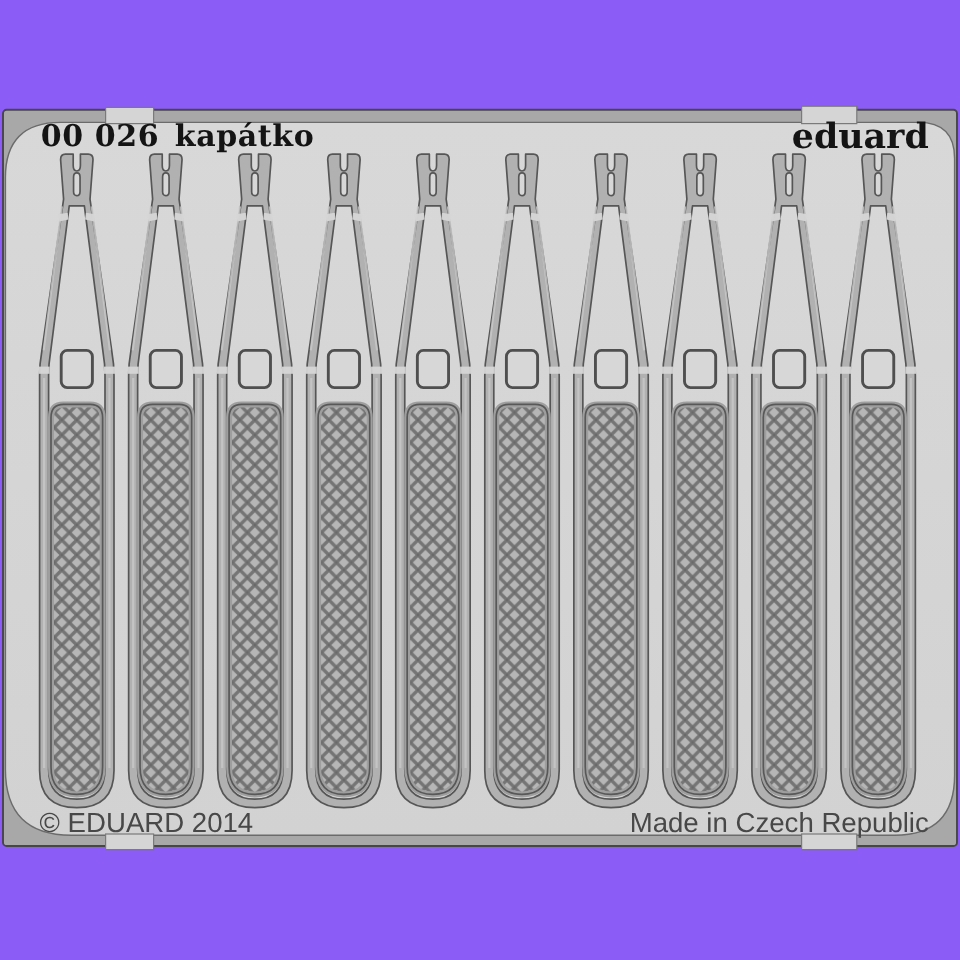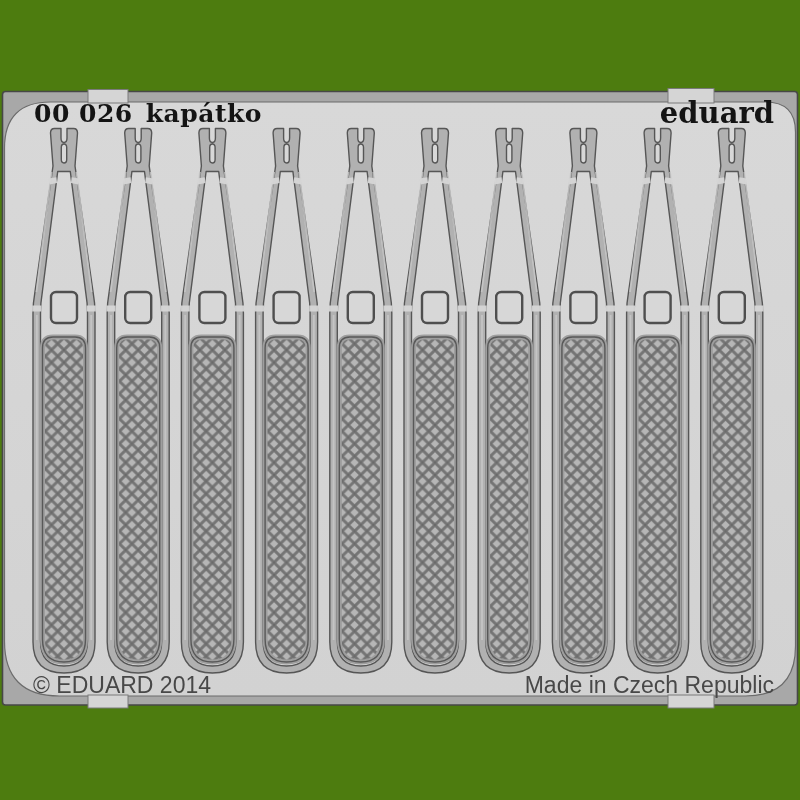--- a/index.html
+++ b/index.html
@@ -1,16 +1,16 @@
 <!DOCTYPE html>
 <html><head>
 <meta charset="utf-8">
 <style>
   html,body{margin:0;padding:0;background:#ffffff;}
-  .stage{width:800px;height:800px;background:#4d7c0f;position:relative;overflow:hidden;
+  .stage{width:800px;height:800px;background:#8b5cf6;position:relative;overflow:hidden;
          font-family:"Liberation Sans",sans-serif;}
   svg{display:block;}
   .hdr-text{font-family:"DejaVu Serif",serif;font-weight:bold;font-size:25px;
             letter-spacing:0.5px;fill:#141414;}
   .brand-text{font-family:"DejaVu Serif",serif;font-weight:bold;font-size:29px;
             letter-spacing:0px;fill:#141414;}
   .ftr-text{font-family:"Liberation Sans","DejaVu Sans",sans-serif;font-size:23px;fill:#484848;}
   .sheet-outer{fill:#a8a8a8;stroke:#474747;stroke-width:1.6;}
   .sheet-surface{fill:url(#surfGrad);stroke:#6b6b6b;stroke-width:1.2;}
   .tab{fill:#d5d5d5;stroke:#7a7a7a;stroke-width:1;}

